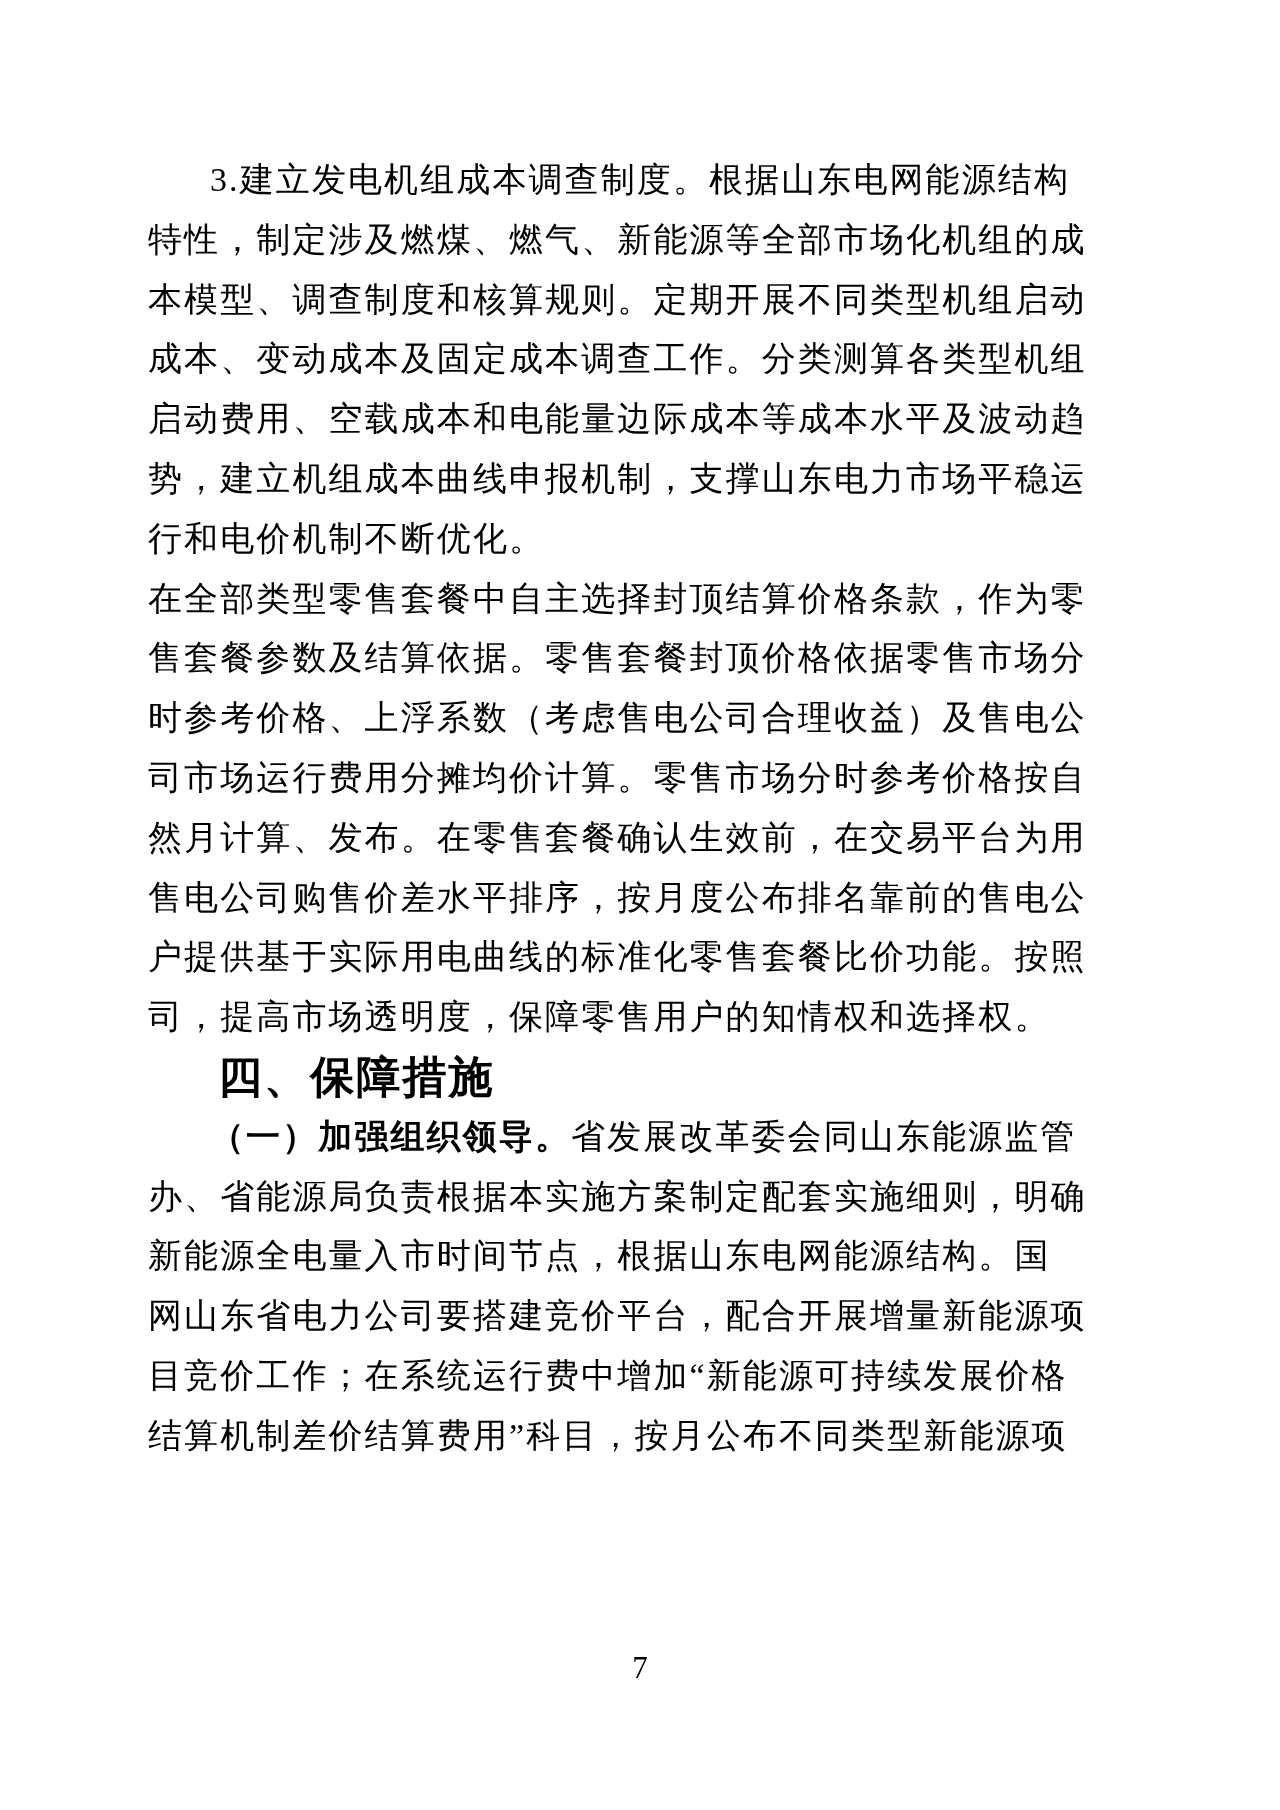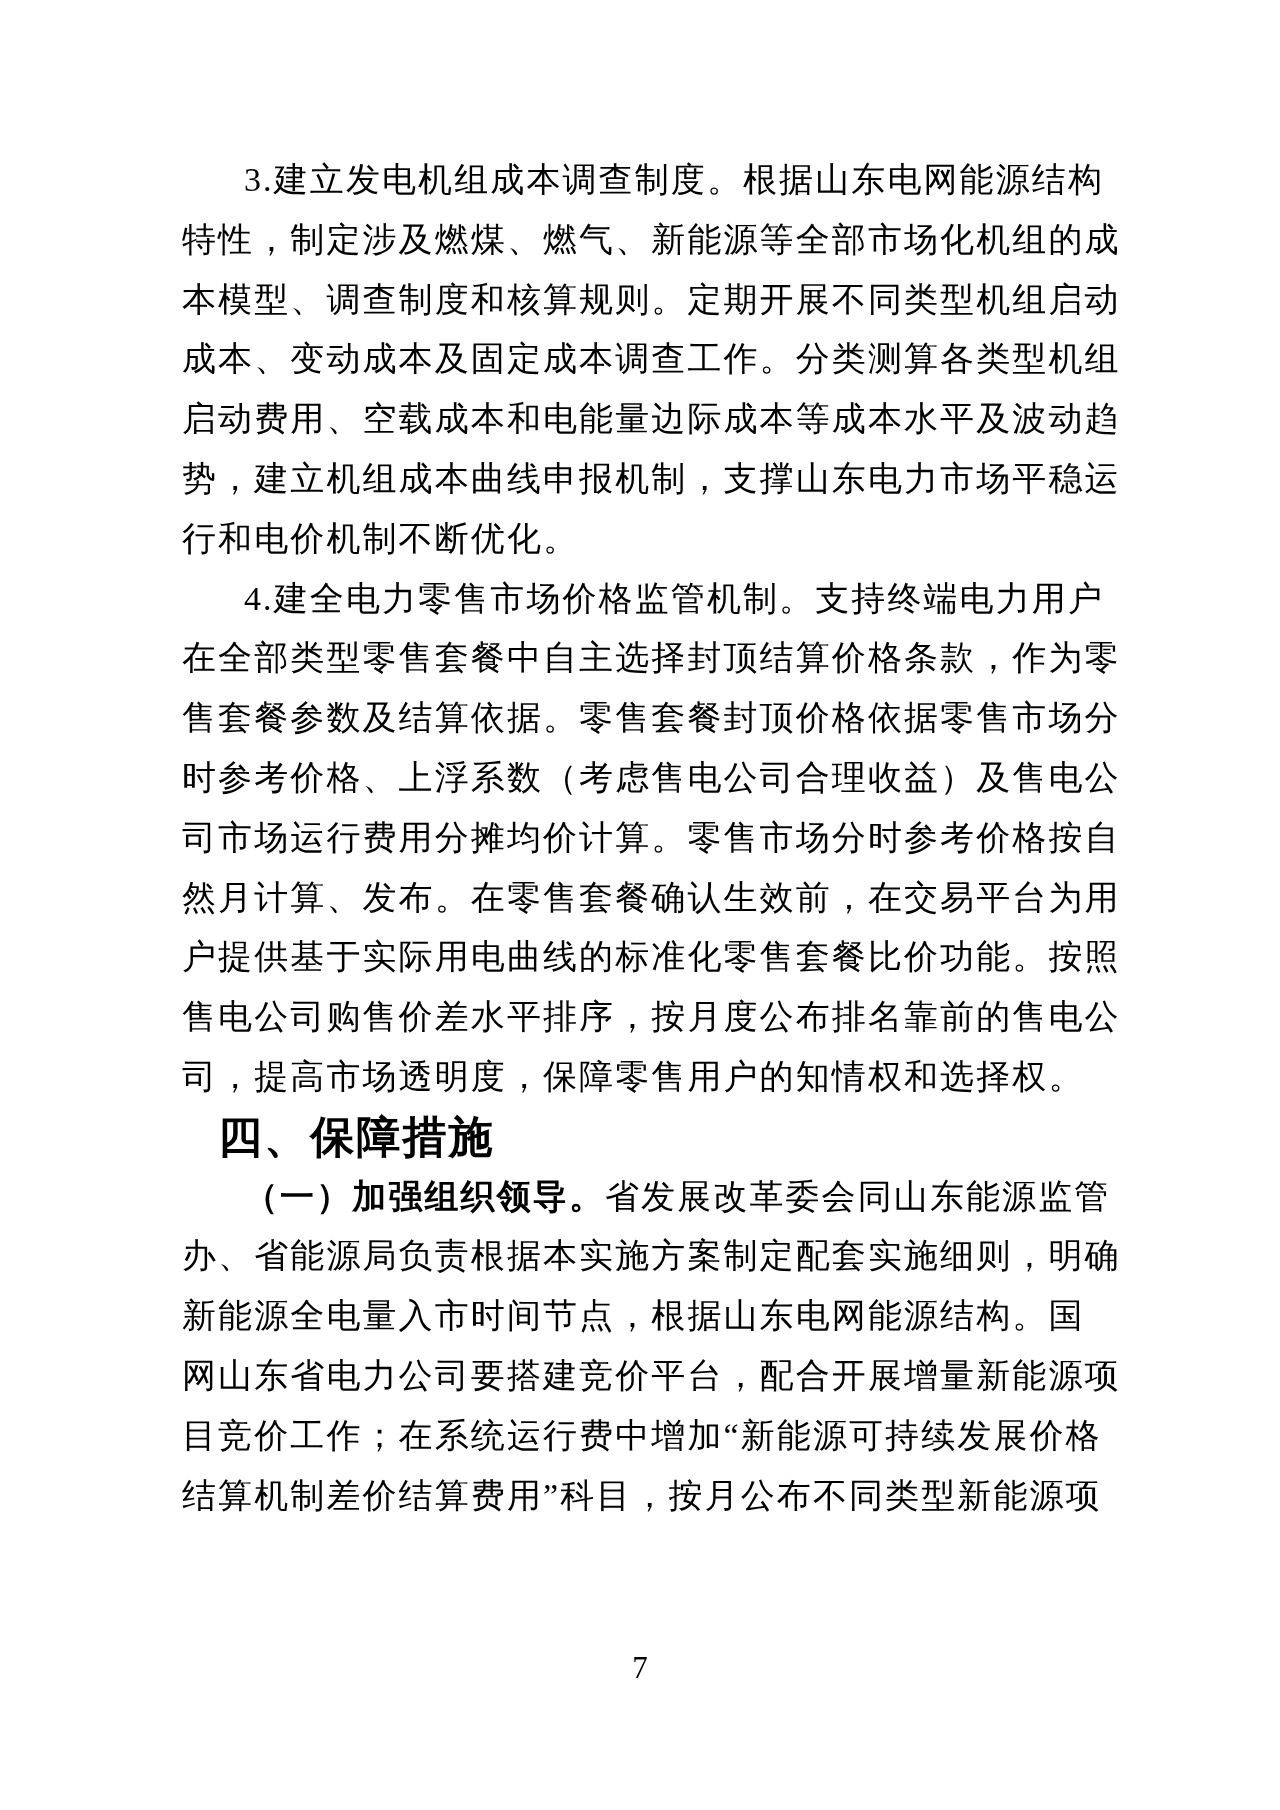--- a/index.html
+++ b/index.html
@@ -21,21 +21,20 @@
     left: 148px;
     top: 150px;
     width: 945px;
   }
   .line {
     font-size: 34px;
     line-height: 59.8px;
     letter-spacing: 2.1px;
     white-space: nowrap;
     height: 59.8px;
-    margin-left: 34px;
   }
   .indent {
     text-indent: 62px;
   }
   .heading {
     margin: 0;
     font-family: "Liberation Sans", "DejaVu Sans", sans-serif;
     font-weight: 700;
     font-size: 44px;
     text-indent: 70px;
@@ -66,28 +65,27 @@
       <div class="line indent">3.建立发电机组成本调查制度。根据山东电网能源结构</div>
       <div class="line">特性，制定涉及燃煤、燃气、新能源等全部市场化机组的成</div>
       <div class="line">本模型、调查制度和核算规则。定期开展不同类型机组启动</div>
       <div class="line">成本、变动成本及固定成本调查工作。分类测算各类型机组</div>
       <div class="line">启动费用、空载成本和电能量边际成本等成本水平及波动趋</div>
       <div class="line">势，建立机组成本曲线申报机制，支撑山东电力市场平稳运</div>
       <div class="line">行和电价机制不断优化。</div>
     </div>
 
     <div class="para">
-      <div class="line indent">4.建全电力零售市场价格监管机制。支持终端电力用户</div>
       <div class="line">在全部类型零售套餐中自主选择封顶结算价格条款，作为零</div>
       <div class="line">售套餐参数及结算依据。零售套餐封顶价格依据零售市场分</div>
       <div class="line">时参考价格、上浮系数（考虑售电公司合理收益）及售电公</div>
       <div class="line">司市场运行费用分摊均价计算。零售市场分时参考价格按自</div>
       <div class="line">然月计算、发布。在零售套餐确认生效前，在交易平台为用</div>
+      <div class="line">售电公司购售价差水平排序，按月度公布排名靠前的售电公</div>
       <div class="line">户提供基于实际用电曲线的标准化零售套餐比价功能。按照</div>
-      <div class="line">售电公司购售价差水平排序，按月度公布排名靠前的售电公</div>
       <div class="line">司，提高市场透明度，保障零售用户的知情权和选择权。</div>
     </div>
 
     <h2 class="line heading">四、保障措施</h2>
 
     <div class="para">
       <div class="line indent"><span class="lead">（一）加强组织领导。</span><span>省发展改革委会同山东能源监管</span></div>
       <div class="line">办、省能源局负责根据本实施方案制定配套实施细则，明确</div>
       <div class="line">新能源全电量入市时间节点，根据山东电网能源结构。国</div>
       <div class="line">网山东省电力公司要搭建竞价平台，配合开展增量新能源项</div>

